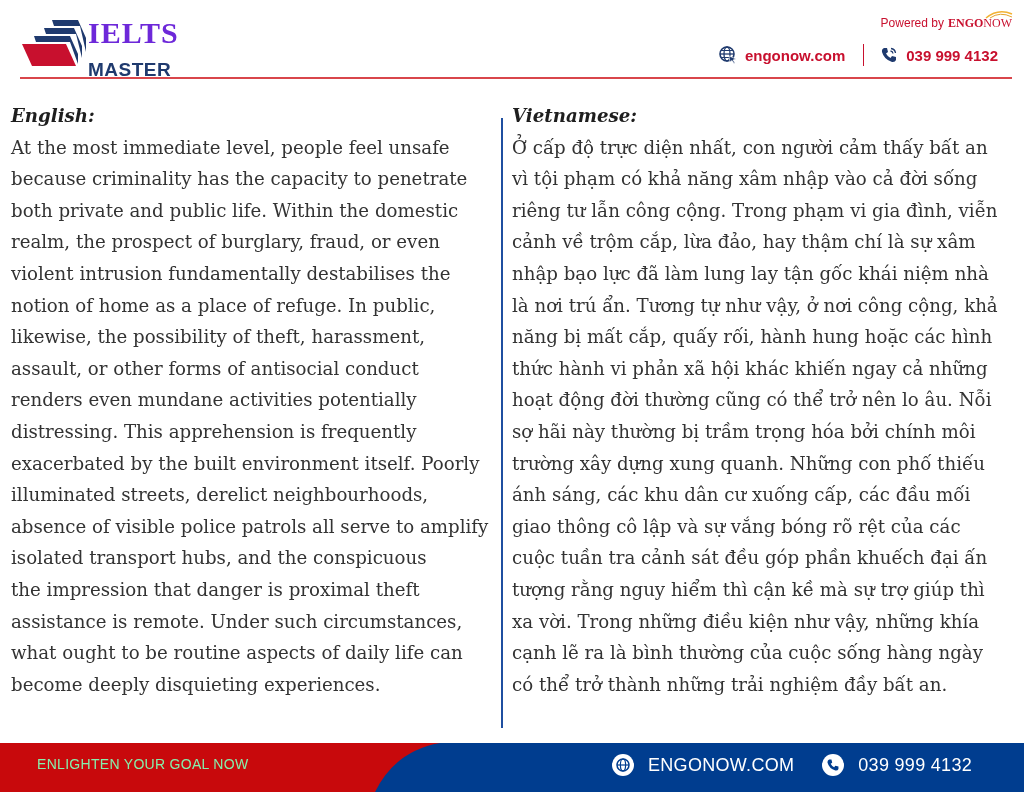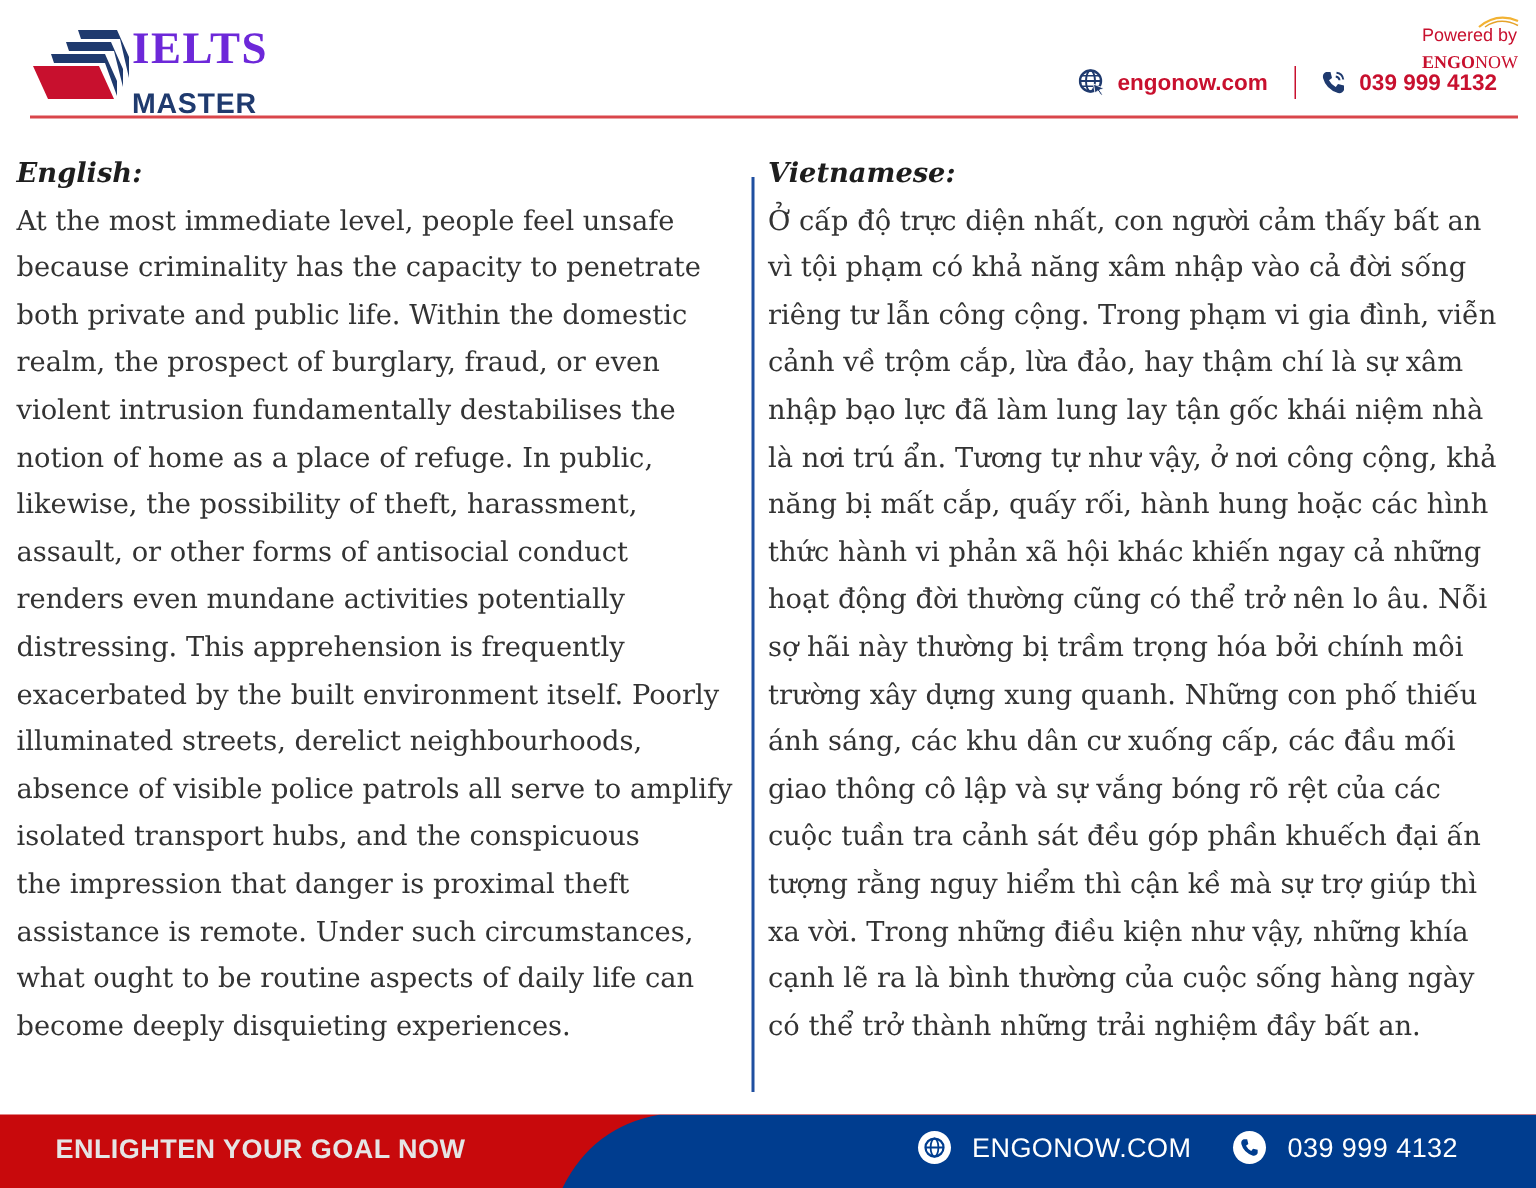--- a/index.html
+++ b/index.html
@@ -7,21 +7,21 @@
     body { position: relative; font-family: "DejaVu Serif", "Liberation Serif", serif; color: #2b2b2b; }
 
     
     .header { position: absolute; left: 0; top: 0; width: 1024px; height: 80px; }
     .logo { position: absolute; left: 20px; top: 14px; width: 170px; height: 56px; }
     .logo-mark { position: absolute; left: 0; top: 0; width: 68px; height: 56px; }
     .logo-text { position: absolute; left: 68px; top: 4px; font-family: "Liberation Sans", sans-serif; font-weight: 700; line-height: 1; }
     .logo-ielts { font-size: 30px; color: #6d28d9; letter-spacing: 1px; display: block; font-family: Liberation Serif, serif; }
     .logo-master { font-size: 19px; color: #1f3a6e; letter-spacing: 0.5px; display: block; margin-top: 12px; }
 
-    .powered { position: absolute; right: 12px; top: 16px; font-family: "Liberation Sans", sans-serif; font-size: 12px; color: #c8102e; display: flex; align-items: baseline; gap: 4px; flex-direction: column; }
+    .powered { position: absolute; right: 12px; top: 16px; font-family: "Liberation Sans", sans-serif; font-size: 12px; color: #c8102e; display: flex; align-items: baseline; gap: 4px; }
     .powered-brand { font-family: "Liberation Serif", serif; font-size: 12px; color: #c8102e; }
     .powered-brand b { font-weight: 700; }
     .powered-brand span { font-weight: 400; }
     .powered-spark { position: absolute; right: -2px; top: -8px; width: 30px; height: 12px; }
 
     .contact-row { position: absolute; right: 26px; top: 44px; display: flex; align-items: center; font-family: "Liberation Sans", sans-serif; font-weight: 700; font-size: 15px; color: #c8102e; }
     .contact-item { display: flex; align-items: center; gap: 8px; }
     .contact-sep { width: 1px; height: 22px; background: #c8102e; margin: 0 16px 0 18px; }
     .contact-icon { width: 18px; height: 18px; display: inline-block; }
 
@@ -33,21 +33,21 @@
     .col-vi { left: 512px; width: 500px; }
     .col-heading { font-weight: 700; font-style: italic; color: #1e1e1e; display: block; }
     .col-body { display: block; color: #333333; }
     .col-body .ln { display: block; white-space: nowrap; }
 
     .divider { position: absolute; left: 501px; top: 118px; width: 2px; height: 610px; background: #1f4fa0; }
 
     
     .footer { position: absolute; left: 0; top: 743px; width: 1024px; height: 49px; overflow: hidden; background: #c8090c; }
     .footer-blue { position: absolute; left: 0; top: 0; width: 1024px; height: 49px; }
-    .footer-slogan { position: absolute; left: 37px; top: 13px; font-family: "Liberation Sans", sans-serif; font-weight: 700; font-size: 18px; color: #e5e5e5; letter-spacing: 0.3px; }
+    .footer-slogan { position: absolute; left: 37px; top: 13px; font-family: "Liberation Sans", sans-serif; font-weight: 400; font-size: 14px; color: #86efac; letter-spacing: 0.3px; }
     .footer-contacts { position: absolute; left: 612px; top: 11px; display: flex; align-items: center; font-family: "Liberation Sans", sans-serif; font-size: 18px; color: #ffffff; letter-spacing: 0.3px; }
     .footer-item { display: flex; align-items: center; gap: 14px; }
     .footer-item + .footer-item { margin-left: 28px; }
     .footer-icon { width: 22px; height: 22px; border-radius: 50%; background: #ffffff; display: inline-flex; align-items: center; justify-content: center; }
   </style>
 </head>
 <body>
 
 <div class="header">
   <div class="logo">

